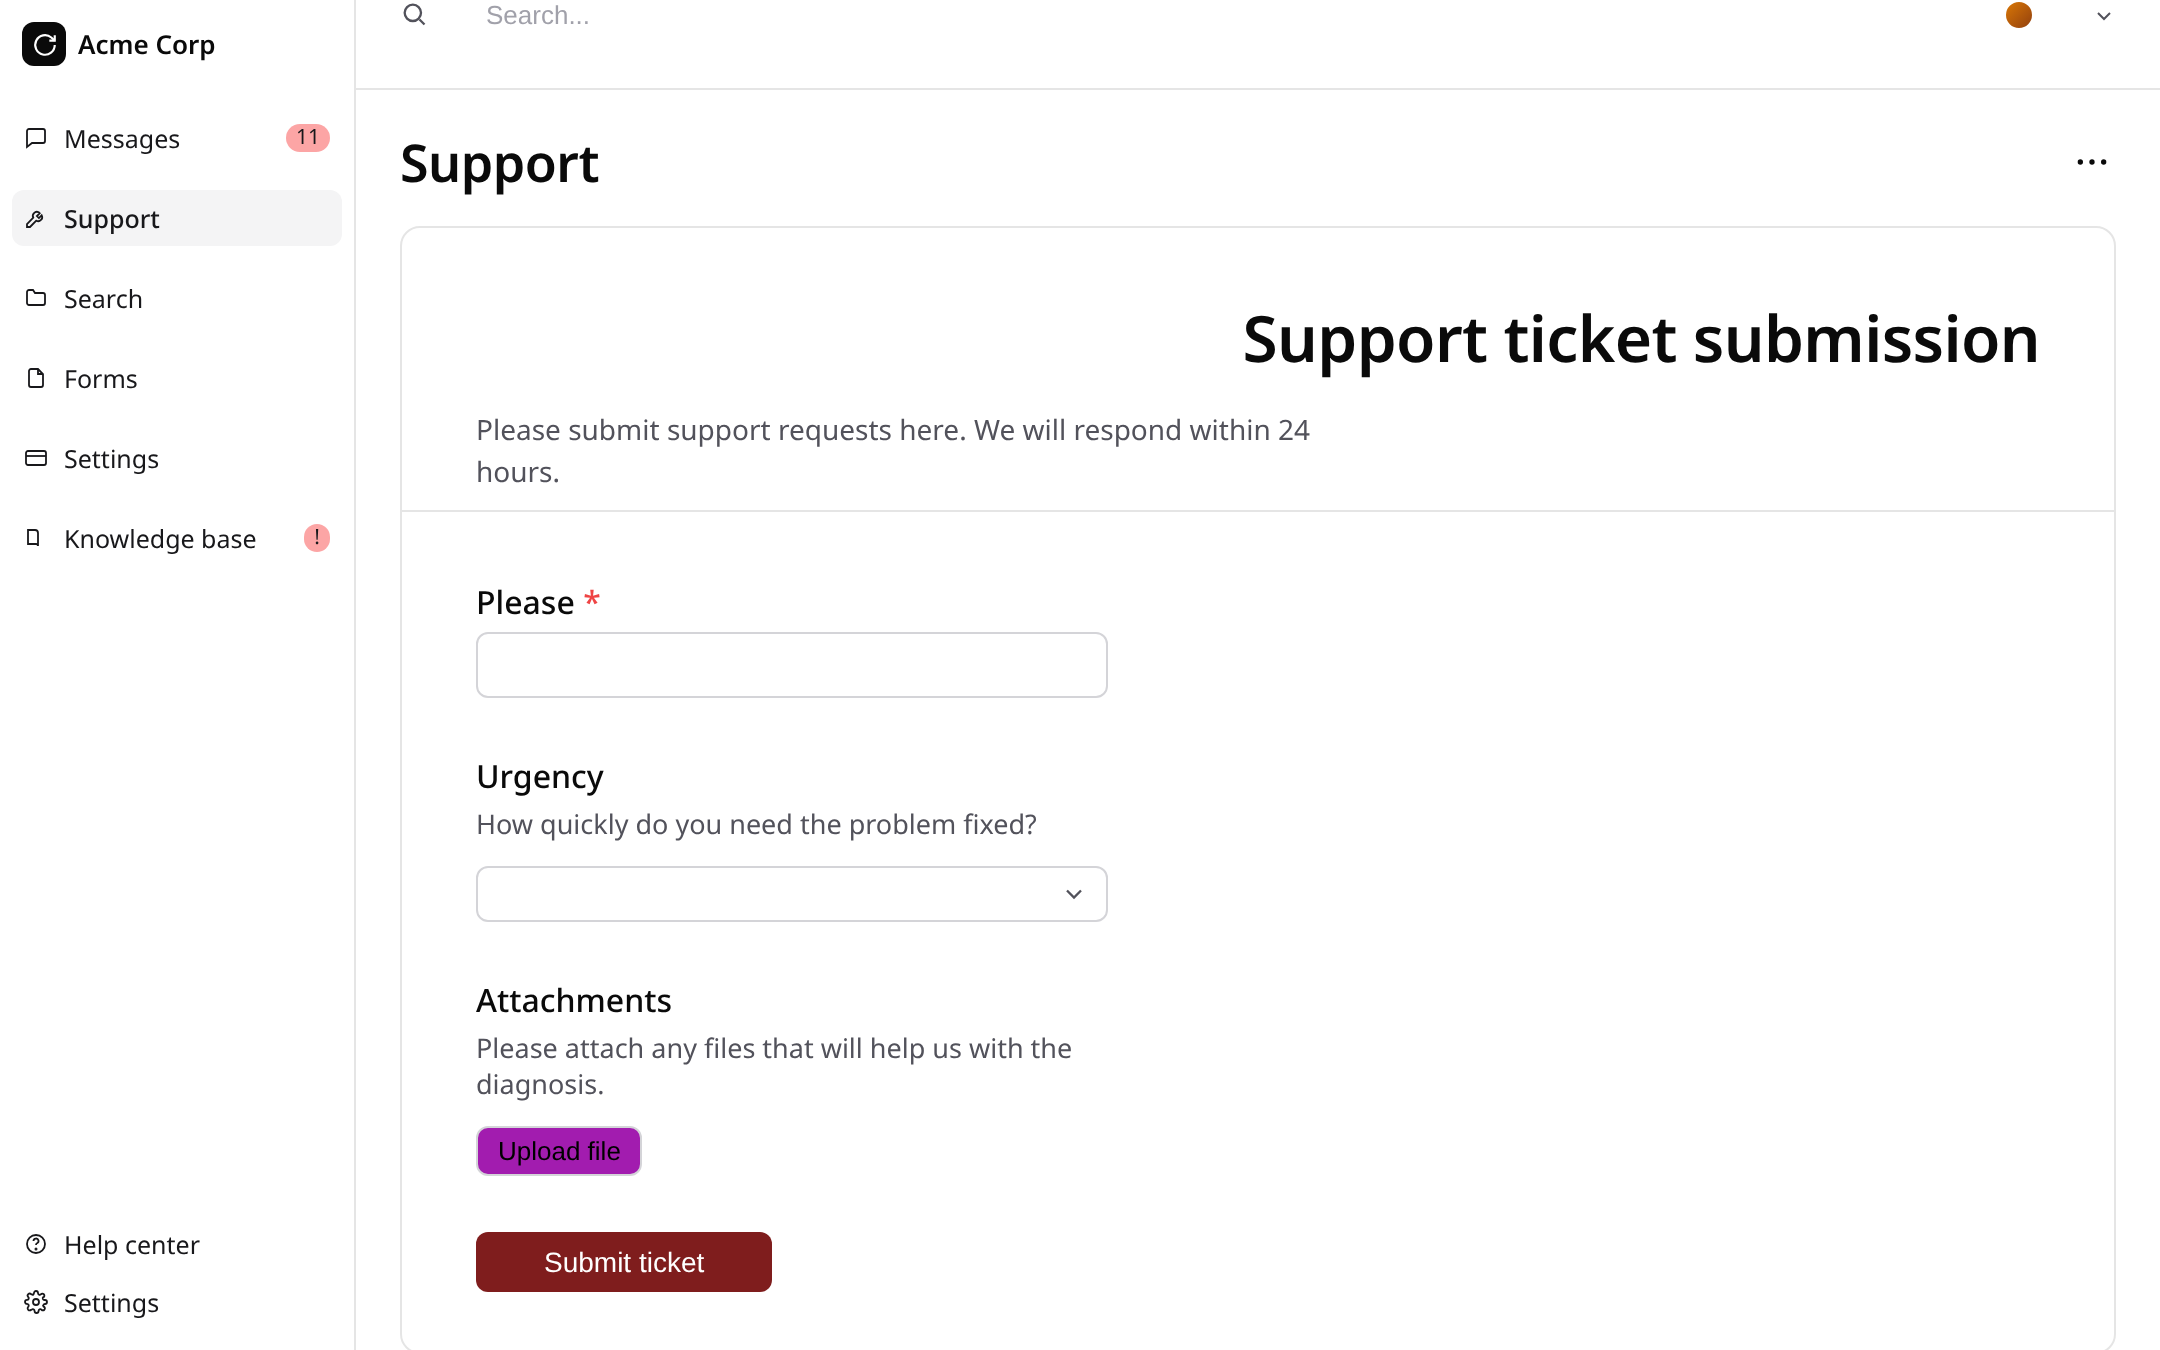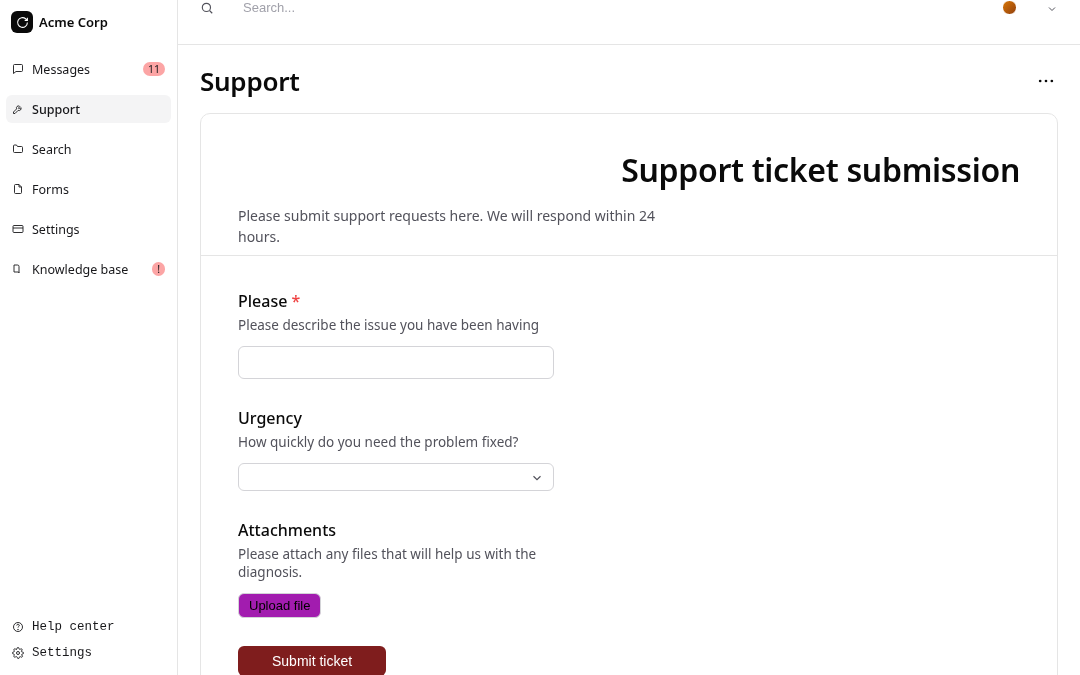--- a/index.html
+++ b/index.html
@@ -56,21 +56,21 @@
   .badge {
     background: #fca5a5;
     color: #18181b;
     font-size: 10.5px;
     border-radius: 999px;
     padding: 0 5px;
     line-height: 14px;
   }
 
   .sidebar-spacer { flex: 1; }
-  .footer-nav { display: flex; flex-direction: column; gap: 1px; font-family: Liberation Mono, monospace; }
+  .footer-nav { display: flex; flex-direction: column; gap: 1px; }
 
   
   .main { flex: 1; display: flex; flex-direction: column; }
 
   .topbar {
     height: 45px;
     border-bottom: 1px solid #e5e5e5;
     display: flex; align-items: flex-start;
     padding: 0 22px;
     gap: 29px;
@@ -289,21 +289,20 @@
           <h2 class="form-title">Support ticket submission</h2>
           <p class="form-desc">Please submit support requests here. We will respond within 24 hours.</p>
         </div>
         <hr class="card-hr">
         <div class="card-section">
           <div class="field">
             <div class="field-label">
               <span>Please</span>
               <span class="req">*</span>
             </div>
-            <div class="field-help">Please describe the issue you have been having</div>
             <input type="text" class="text-input" style="">
           </div>
 
           <div class="field">
             <div class="field-label">Urgency</div>
             <div class="field-help">How quickly do you need the problem fixed?</div>
             <div class="select-wrap">
               <select class="select"></select>
               <span class="select-caret">
                 <svg viewBox="0 0 24 24" fill="none" stroke="currentColor" stroke-width="2">

